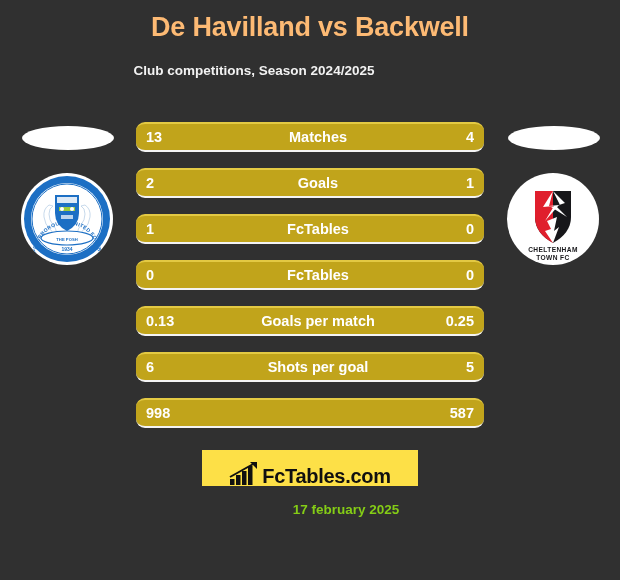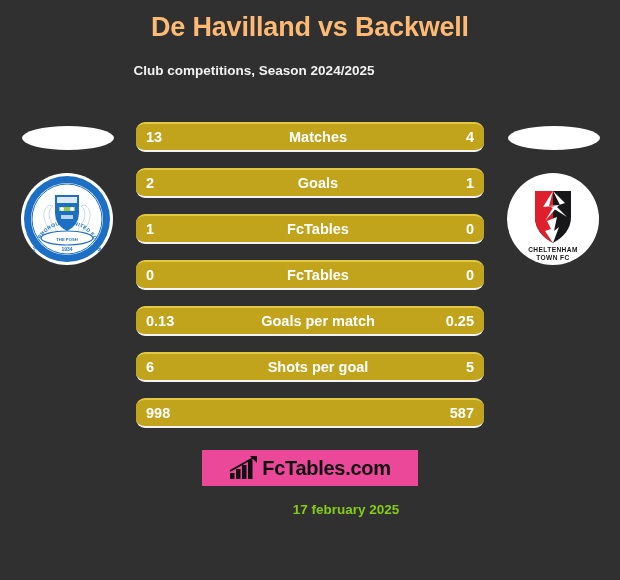--- a/index.html
+++ b/index.html
@@ -116,23 +116,23 @@
     text-align: center;
   }
 
   
   .logo-box {
     position: absolute;
     top: 450px;
     left: 202px;
     width: 216px;
     height: 36px;
-    background: #ec4899;
+    background: #fde047;
     display: flex;
-    align-items: center;
+    align-items: flex-end;
     justify-content: center;
     gap: 3px;
   }
   .logo-icon { display: block; }
   .logo-text {
     color: #101010;
     font-size: 20px;
     font-weight: bold;
     letter-spacing: -0.3px;
     line-height: 20px;

